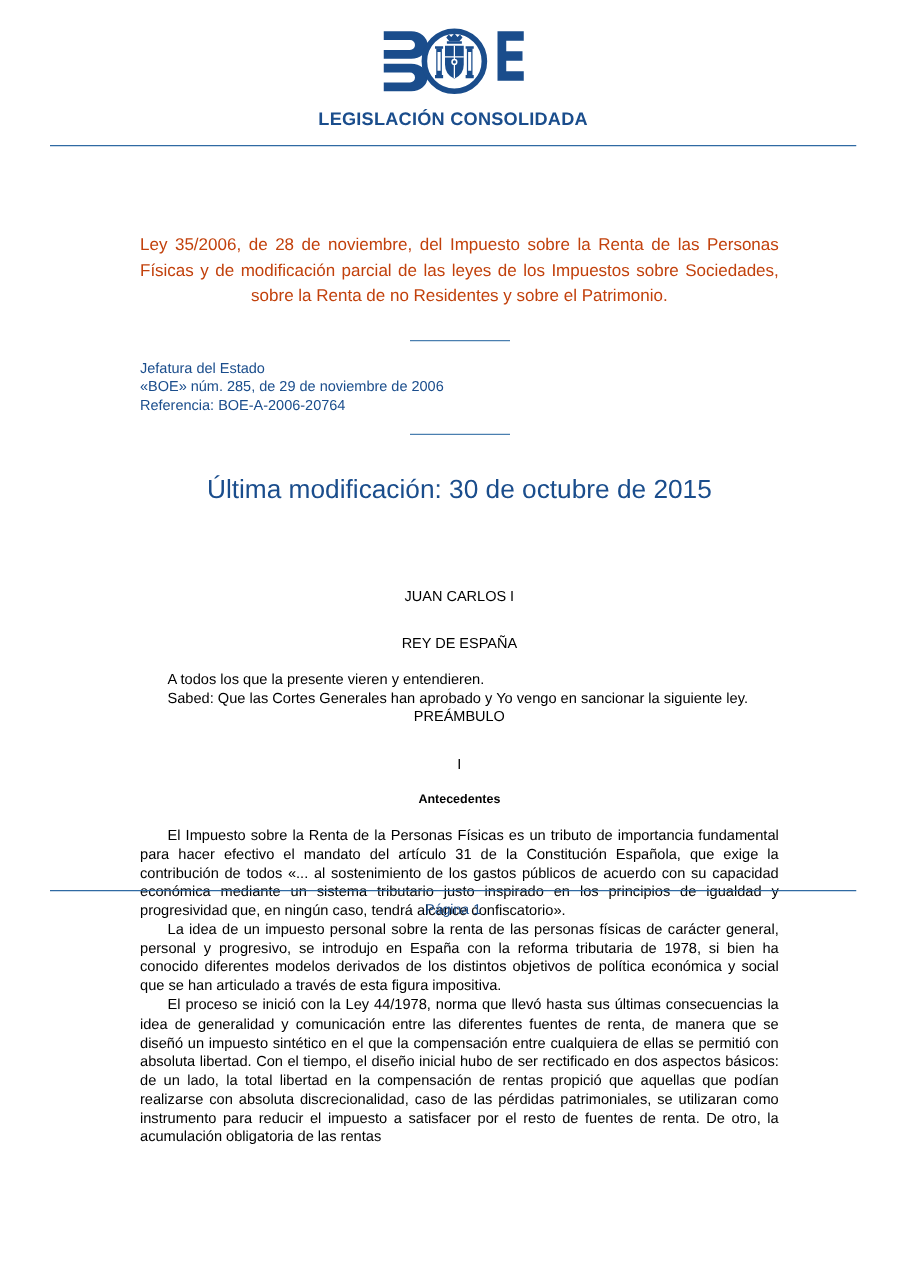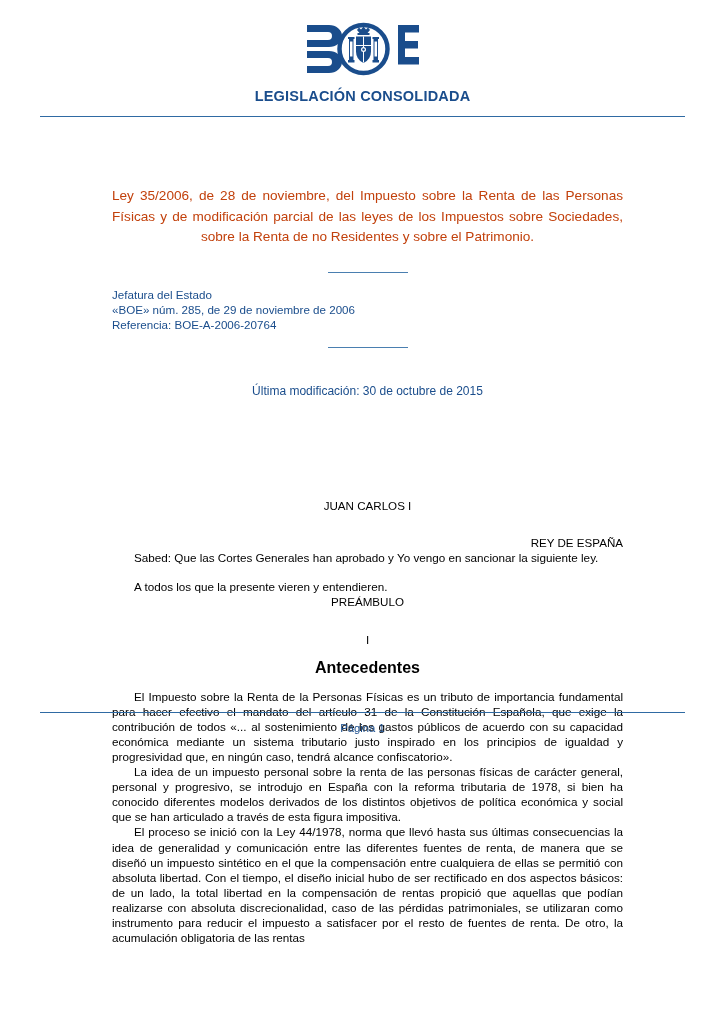--- a/index.html
+++ b/index.html
@@ -88,50 +88,50 @@
     margin-top: 32px;
     text-align: center;
     color: #1a4d8c;
   }
   .consolidated-title {
     font-size: 16.5px;
     line-height: 23px;
     letter-spacing: 0.2px;
   }
   .consolidated-sub {
-    font-size: 12px;
+    font-size: 21px;
     line-height: 23px;
   }
 
   
   .center-line {
     text-align: center;
     font-size: 11.6px;
     line-height: 14px;
   }
-  .king-name { margin-top: 96px; }
-  .king-role { margin-top: 23px; text-align: right; }
+  .king-name { margin-top: 68px; }
+  .king-role { margin-top: 23px; }
 
   
   p.body {
     margin: 0;
     font-size: 11.7px;
     line-height: 15.1px;
     text-align: justify;
     text-indent: 22px;
     color: #000;
   }
   p.body.first-of-block { margin-top: 14px; }
 
   .preamble { }
   .roman    { margin-top: 24px; }
   .subhead  {
     margin-top: 14px;
     text-align: center;
-    font-size: 16px;
+    font-size: 10px;
     line-height: 14px;
     font-weight: bold;
   }
   .para-block { margin-top: 14px; }
 
   
   .footer {
     position: absolute;
     left: 0;
     right: 0;
@@ -207,22 +207,22 @@
 
     <div class="sep sep-bottom"></div>
 
     <div class="consolidated">
       <div class="consolidated-sub">Última modificación: 30 de octubre de 2015</div>
     </div>
 
     <div class="center-line king-name">JUAN CARLOS I</div>
     <div class="center-line king-role">REY DE ESPAÑA</div>
 
+    <p class="body first-of-block">A todos los que la presente vieren y entendieren.</p>
     <p class="body">Sabed: Que las Cortes Generales han aprobado y Yo vengo en sancionar la siguiente ley.</p>
-    <p class="body first-of-block">A todos los que la presente vieren y entendieren.</p>
 
     <div class="center-line preamble">PREÁMBULO</div>
     <div class="center-line roman">I</div>
     <div class="subhead">Antecedentes</div>
 
     <div class="para-block">
       <p class="body">El Impuesto sobre la Renta de la Personas Físicas es un tributo de importancia fundamental para hacer efectivo el mandato del artículo 31 de la Constitución Española, que exige la contribución de todos «... al sostenimiento de los gastos públicos de acuerdo con su capacidad económica mediante un sistema tributario justo inspirado en los principios de igualdad y progresividad que, en ningún caso, tendrá alcance confiscatorio».</p>
       <p class="body">La idea de un impuesto personal sobre la renta de las personas físicas de carácter general, personal y progresivo, se introdujo en España con la reforma tributaria de 1978, si bien ha conocido diferentes modelos derivados de los distintos objetivos de política económica y social que se han articulado a través de esta figura impositiva.</p>
       <p class="body">El proceso se inició con la Ley 44/1978, norma que llevó hasta sus últimas consecuencias la idea de generalidad y comunicación entre las diferentes fuentes de renta, de manera que se diseñó un impuesto sintético en el que la compensación entre cualquiera de ellas se permitió con absoluta libertad. Con el tiempo, el diseño inicial hubo de ser rectificado en dos aspectos básicos: de un lado, la total libertad en la compensación de rentas propició que aquellas que podían realizarse con absoluta discrecionalidad, caso de las pérdidas patrimoniales, se utilizaran como instrumento para reducir el impuesto a satisfacer por el resto de fuentes de renta. De otro, la acumulación obligatoria de las rentas</p>
     </div>

